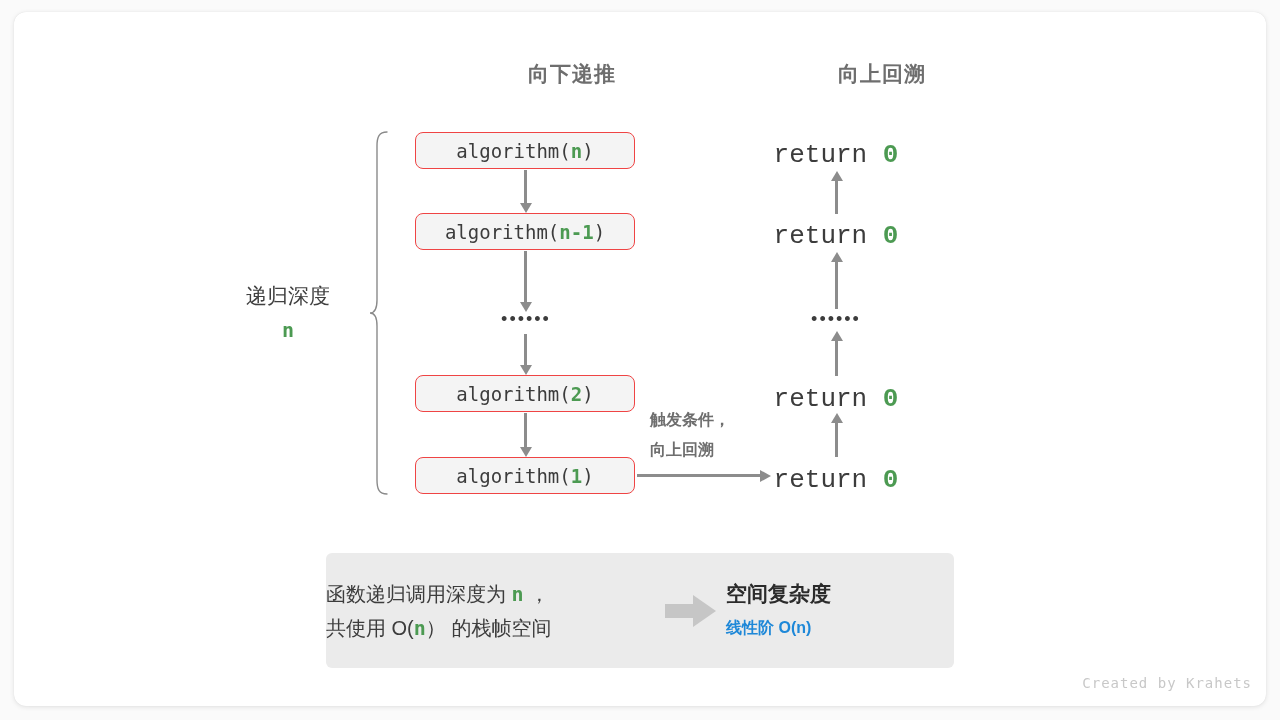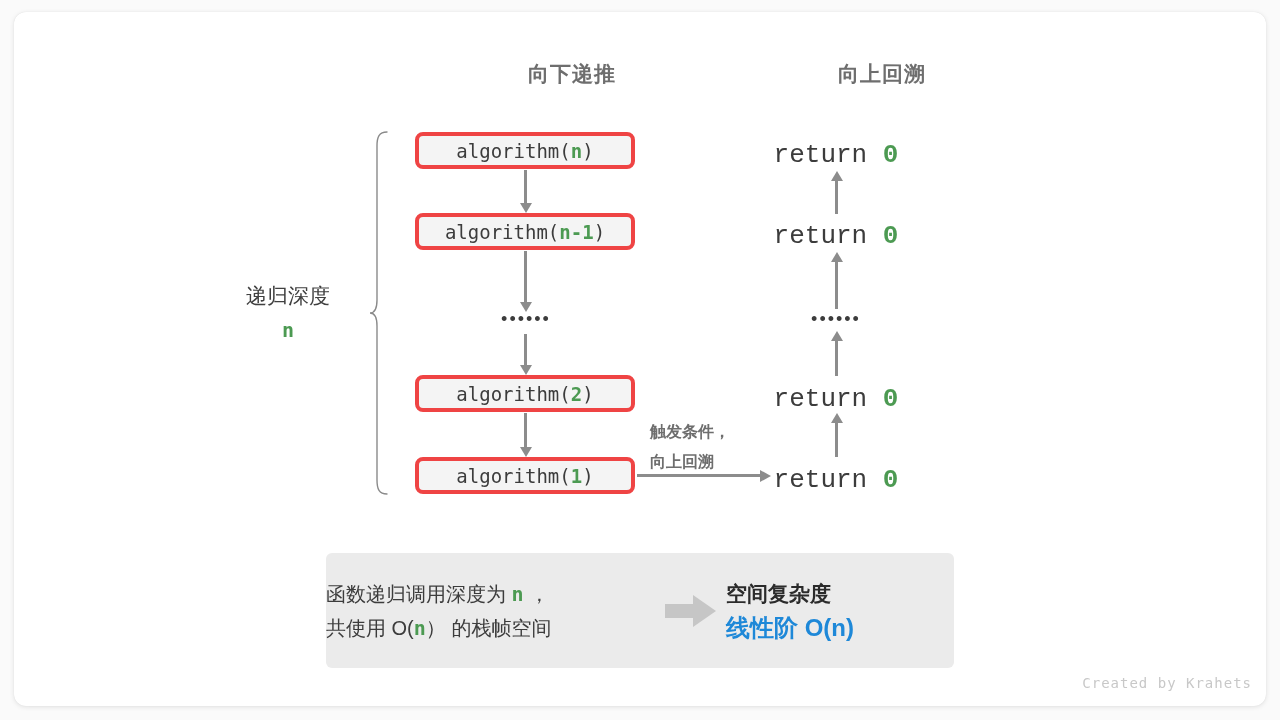--- a/index.html
+++ b/index.html
@@ -45,21 +45,21 @@
   #head-down { left: 526px; top: 60px; }
   #head-up   { left: 836px; top: 60px; }
 
   
   .callbox {
     position: absolute;
     left: 415px;
     width: 220px;
     height: 37px;
     background: #f4f4f4;
-    border: 4px solid #ef4444;
+    border: 1px solid #ef4444;
     border-radius: 8px;
     box-sizing: border-box;
     font-family: "DejaVu Sans Mono", "Liberation Mono", monospace;
     font-size: 19px;
     color: #3c3c3c;
     display: flex;
     align-items: center;
     justify-content: center;
     white-space: pre;
   }
@@ -186,21 +186,20 @@
   
   #trigger-note {
     position: absolute;
     left: 650px;
     top: 405px;
     font-size: 16px;
     font-weight: bold;
     color: #6e6e6e;
     line-height: 30px;
     white-space: nowrap;
-    margin-top: 12px;
   }
 
   
   #summary {
     position: absolute;
     left: 326px;
     top: 553px;
     width: 628px;
     height: 115px;
     background: #ebebeb;
@@ -229,21 +228,21 @@
     padding-right: 4px;
     white-space: nowrap;
   }
   #sc-title {
     font-size: 21px;
     font-weight: bold;
     color: #2b2b2b;
     line-height: 34px;
   }
   #sc-value {
-    font-size: 24px;
+    font-size: 16px;
     font-weight: bold;
     color: #1e88d8;
     line-height: 34px;
   }
 
   
   #credit {
     position: absolute;
     right: 28px;
     top: 675px;

